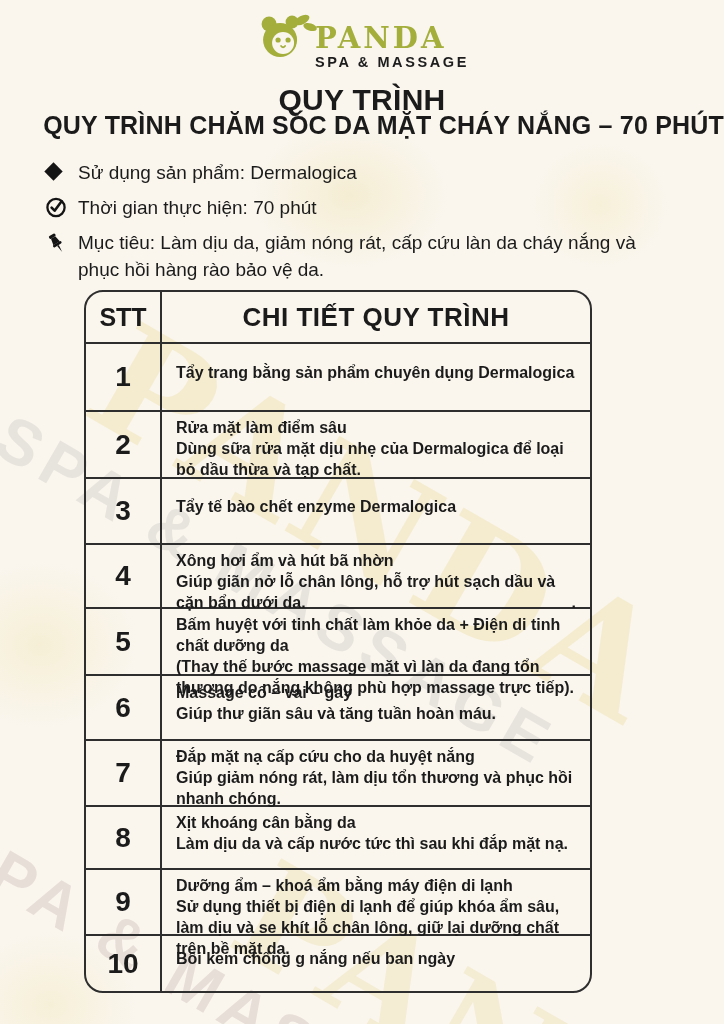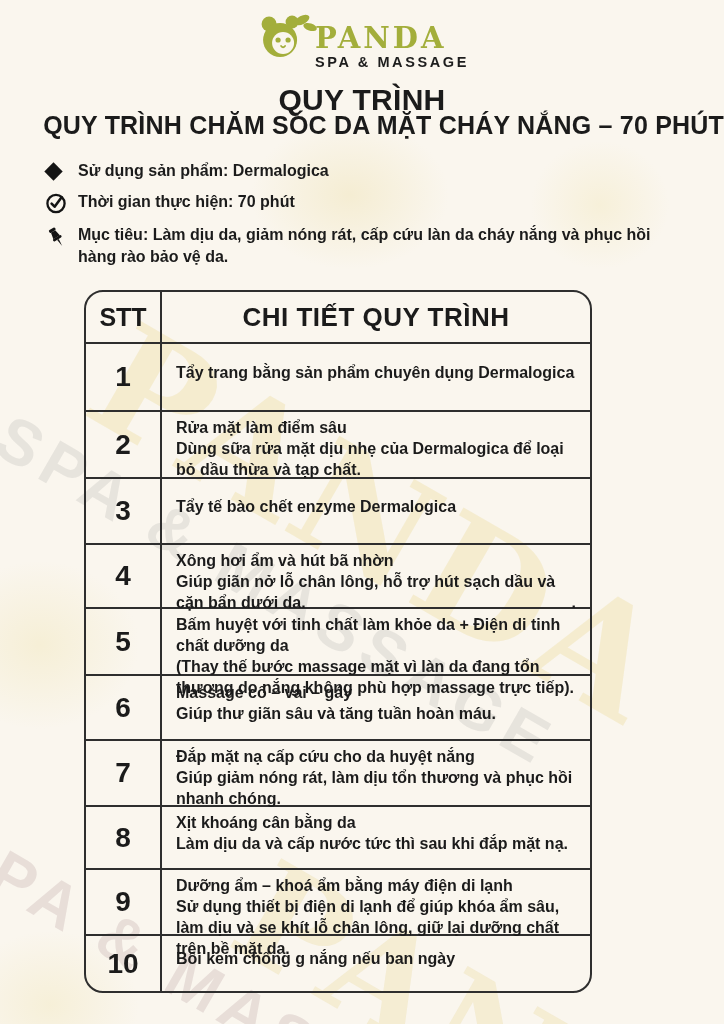--- a/index.html
+++ b/index.html
@@ -60,21 +60,21 @@
   
   .title1{position:absolute;z-index:2;top:83px;left:0;width:100%;text-align:center;
     font-size:30px;font-weight:800;letter-spacing:.3px;}
   .title2{position:absolute;z-index:2;top:111px;left:0;width:100%;text-align:right;
     font-size:25px;font-weight:800;letter-spacing:.2px;}
   
   .bullets{position:absolute;z-index:2;left:44px;top:160px;width:630px;}
   .bullet{display:flex;align-items:flex-start;margin-bottom:9px;}
   .bullet-icon{width:34px;flex:0 0 34px;display:flex;justify-content:flex-start;}
   .diamond{width:13px;height:13px;background:#141414;transform:rotate(45deg);margin:5px 0 0 3px;}
-  .bullet-text{flex:1;font-size:16px;font-weight:700;line-height:1.38;}
+  .bullet-text{flex:1;font-size:19px;font-weight:400;line-height:1.38;}
   
   .proc-table{
     position:absolute;z-index:2;left:57px;top:290px;width:508px;
     display:grid;grid-template-columns:76px 1fr;
     grid-template-rows:50px 68px 67px 66px 64px 67px 65px 66px 63px 66px 57px;
     border:2.5px solid #2e2e2e;border-radius:19px;overflow:hidden;
     box-sizing:border-box;background:transparent;margin-left:27px;
   }
   .cell{box-sizing:border-box;}
   .cell.bt{border-top:2px solid #2e2e2e;}

